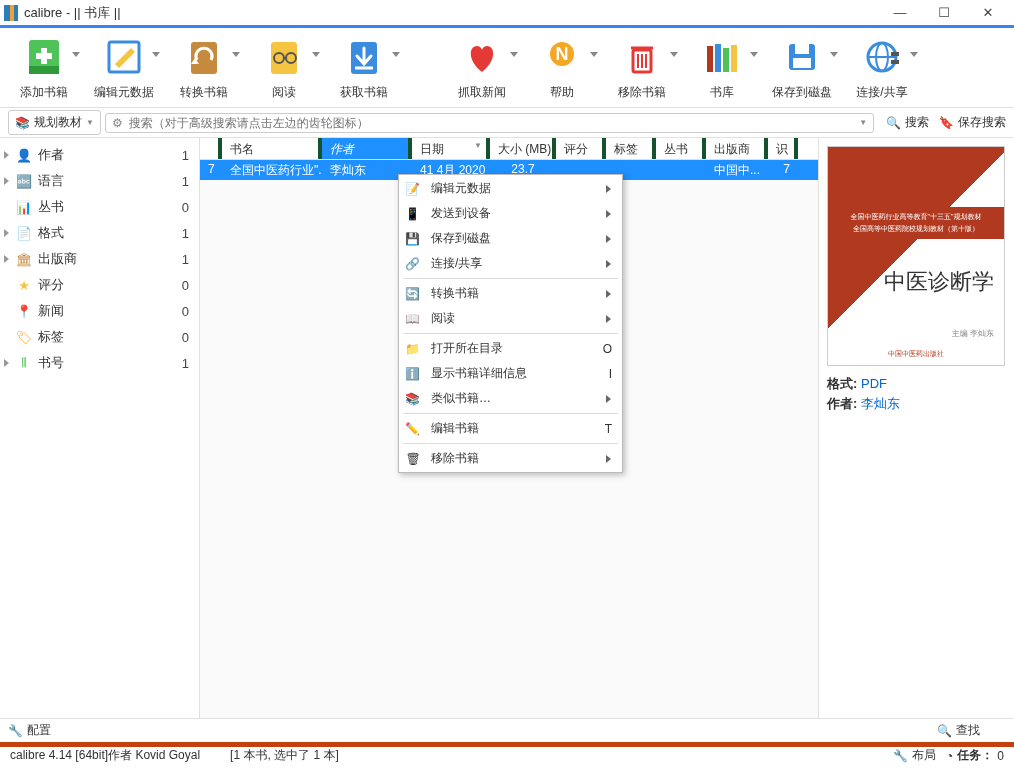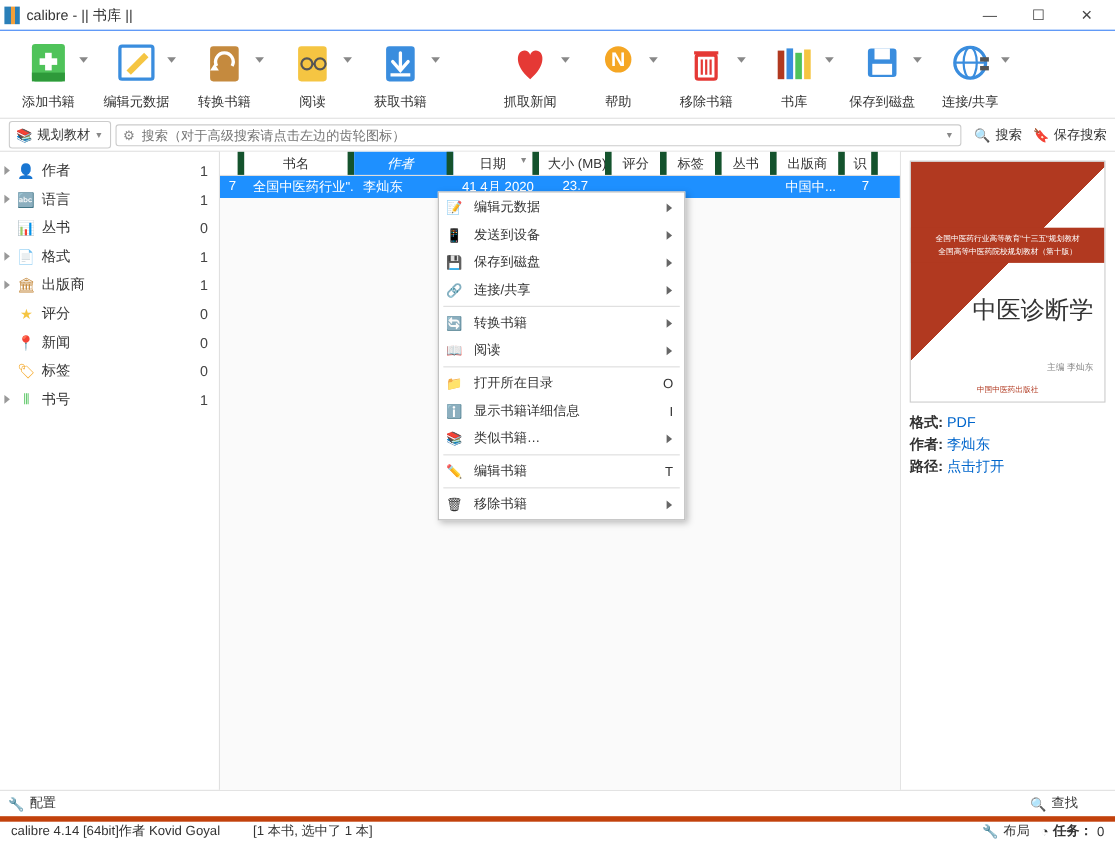--- a/index.html
+++ b/index.html
@@ -1,17 +1,17 @@
 <!DOCTYPE html>
 <html><head>
 <meta charset="utf-8">
 <style>
 * { margin:0; padding:0; box-sizing:border-box; font-family:"Microsoft YaHei","Segoe UI",sans-serif; }
 body { width:1014px; height:772px; background:#fff; overflow:hidden; font-size:12px; color:#333; }
-.titlebar { height:28px; display:flex; align-items:center; padding:0 4px; border-bottom:1px solid #3b82f6; }
+.titlebar { height:28px; display:flex; align-items:center; padding:0 4px; border-bottom:3px solid #3b82f6; }
 .titlebar .icon { width:14px; height:16px; margin-right:6px; background:linear-gradient(90deg,#2a7fb8 0 40%,#f29f3a 40% 70%,#2a7fb8 70%); }
 .titlebar .title { flex:1; font-size:13px; }
 .titlebar .winbtn { width:44px; height:28px; display:flex; align-items:center; justify-content:center; font-size:13px; color:#444; }
 .toolbar { height:80px; display:flex; align-items:center; padding:4px 8px; border-bottom:1px solid #e0e0e0; gap:8px; }
 .tbtn { display:flex; flex-direction:column; align-items:center; width:72px; position:relative; }
 .tbtn .icn { width:46px; height:46px; display:flex; align-items:center; justify-content:center; }
 .tbtn .cap { font-size:12px; margin-top:4px; white-space:nowrap; }
 .tbtn .drop { position:absolute; right:0; top:18px; width:8px; height:8px; border-left:4px solid transparent;border-right:4px solid transparent;border-top:5px solid #888; }
 .searchbar { height:30px; display:flex; align-items:center; padding:2px 8px; border-bottom:1px solid #e0e0e0; gap:4px; }
 .searchbar .vlib { display:flex; align-items:center; gap:4px; padding:3px 6px; border:1px solid #ccc; border-radius:3px; }
@@ -20,21 +20,21 @@
 .searchbar .sbtnrow{display:flex;align-items:center;gap:10px;margin-left:8px;}
 .main { display:flex; height:580px; }
 .sidebar { width:200px; border-right:1px solid #e0e0e0; padding-top:4px; }
 .srow { display:flex; align-items:center; height:26px; padding:0 10px 0 4px; gap:6px; }
 .srow .tri { width:6px;height:6px;border-left:5px solid #999;border-top:4px solid transparent;border-bottom:4px solid transparent; }
 .srow .sic { width:16px;height:16px;display:flex;align-items:center;justify-content:center;font-size:13px; }
 .srow .lab { flex:1; font-size:13px; }
 .srow .cnt { font-size:13px; color:#444; }
 .center { flex:1; display:flex; flex-direction:column; background:#fafafa; position:relative; }
 .cols { height:22px; display:flex; background:#fff; border-bottom:1px solid #ddd; font-size:12px;}
-.col { border-right:6px solid #14532d; padding:3px 8px; text-align:center; white-space:nowrap; overflow:hidden; position:relative;}
+.col { border-right:4px solid #14532d; padding:3px 8px; white-space:nowrap; overflow:hidden; position:relative;}
 .row1 { height:20px; display:flex; background:#1e90ff; color:#fff; font-size:12px;}
 .cell { padding:2px 8px; overflow:hidden; white-space:nowrap;}
 .w-idx{width:22px;} .w-title{width:100px;} .w-author{width:90px;} .w-date{width:78px;} .w-size{width:66px;} .w-rating{width:50px;} .w-tag{width:50px;} .w-series{width:50px;} .w-pub{width:62px;} .w-id{width:30px;}
 .contextmenu { position:absolute; left:398px; top:174px; width:225px; background:#fff; border:1px solid #bbb; box-shadow:2px 2px 6px rgba(0,0,0,.25); padding:1px 0; z-index:50;}
 .cmitem { height:25px; display:flex; align-items:center; padding:0 10px 0 6px; gap:10px; font-size:12px;}
 .cmitem .cmic{width:16px;height:16px;display:flex;align-items:center;justify-content:center;}
 .cmitem .cmlab{flex:1;}
 .cmitem .cmar{width:6px;height:6px;border-left:5px solid #666;border-top:4px solid transparent;border-bottom:4px solid transparent;}
 .cmhr{height:1px;background:#ddd;margin:2px 4px;}
 .rightpane { width:196px; border-left:1px solid #e0e0e0; padding:8px; }
@@ -307,21 +307,20 @@
         <span>全国中医药行业高等教育"十三五"规划教材</span>
         <span>全国高等中医药院校规划教材（第十版）</span>
       </div>
       <div class="bigt">中医诊断学</div>
       <div class="edlab">主编  李灿东</div>
       <div class="pubfoot">中国中医药出版社</div>
     </div>
     <div class="detinfo">
       <div><b>格式:</b> <span class="lnk">PDF</span></div>
       <div><b>作者:</b> <span class="lnk">李灿东</span></div>
-      <div><b>路径:</b> <span class="lnk">点击打开</span></div>
     </div>
   </div>
 </div>
 
 <div class="contextmenu">
   <div class="cmitem">
       <div class="cmic">📝</div>
       <div class="cmlab">编辑元数据</div>
       <div class="cmar"></div>
     </div>

